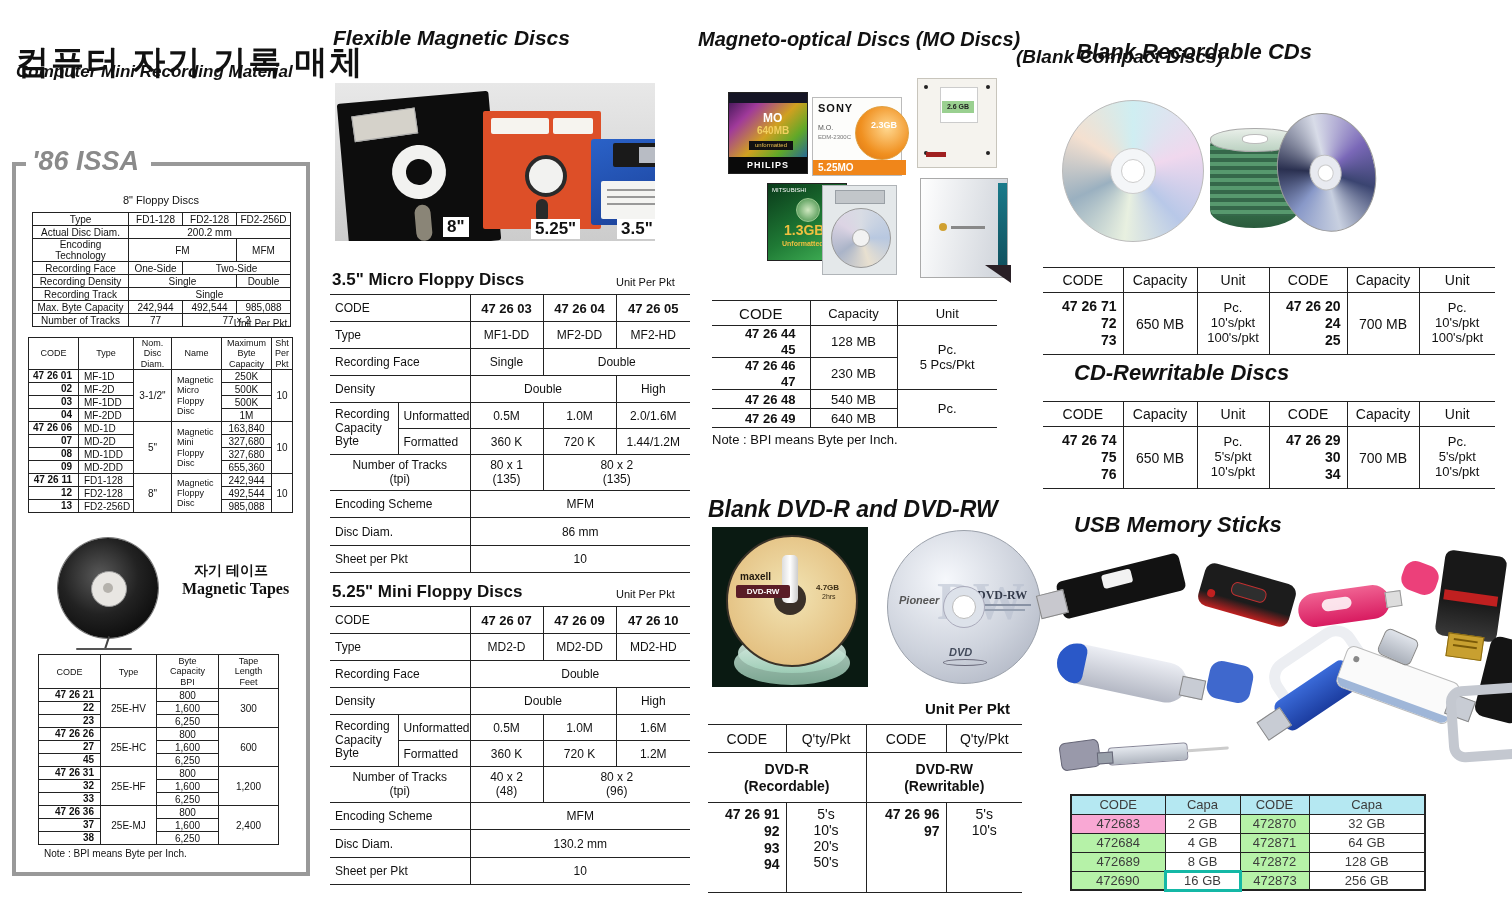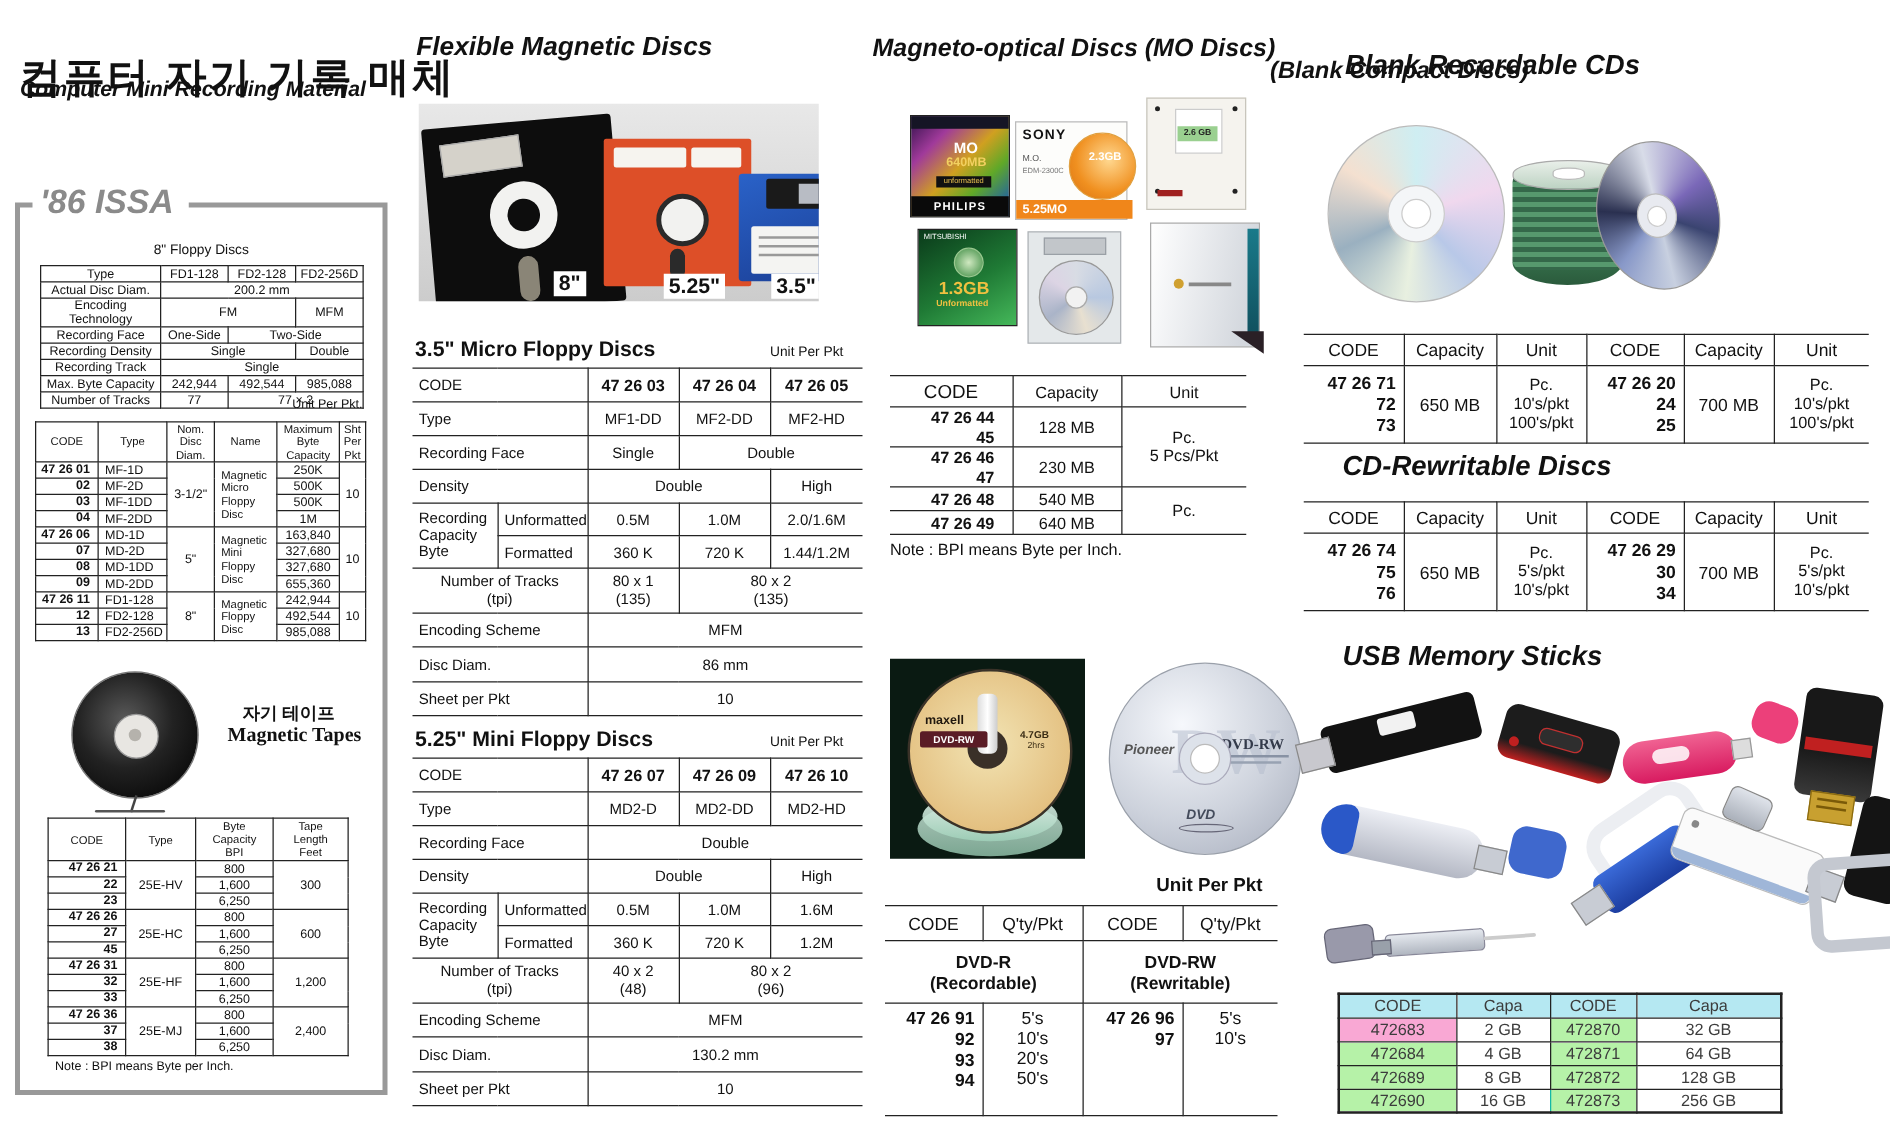--- a/index.html
+++ b/index.html
@@ -466,21 +466,21 @@
   <div class="abs" style="left:917px;top:78px;width:78px;height:88px;background:#f5f3ee;border:1px solid #c8c5bc;">
     <div class="abs" style="left:22px;top:8px;width:36px;height:34px;background:#fff;border:1px solid #ccc;"></div>
     <div class="abs b" style="left:24px;top:22px;width:32px;height:12px;background:#9ad090;font-size:7px;text-align:center;line-height:12px;color:#222;">2.6 GB</div>
     <div class="circ" style="left:6px;top:6px;width:4px;height:4px;background:#222;"></div>
     <div class="circ" style="left:68px;top:6px;width:4px;height:4px;background:#222;"></div>
     <div class="circ" style="left:6px;top:72px;width:4px;height:4px;background:#222;"></div>
     <div class="circ" style="left:68px;top:72px;width:4px;height:4px;background:#222;"></div>
     <div class="abs" style="left:8px;bottom:10px;width:20px;height:5px;background:#a02020;"></div>
   </div>
 
-  <div class="abs" style="left:734px;top:183px;width:78px;height:76px;background:linear-gradient(150deg,#0a3a1a,#1f7a35 55%,#45b85a);border:1px solid #222;">
+  <div class="abs" style="left:767px;top:183px;width:78px;height:76px;background:linear-gradient(150deg,#0a3a1a,#1f7a35 55%,#45b85a);border:1px solid #222;">
     <div class="abs" style="left:4px;top:3px;font-size:6px;color:#fff;">MITSUBISHI</div>
     <div class="circ" style="left:28px;top:14px;width:22px;height:22px;background:radial-gradient(circle,#cfe8c0,#3a8a40);border:1px solid #9ac890;"></div>
     <div class="abs b" style="left:16px;top:38px;font-size:14px;color:#f0c040;">1.3GB</div>
     <div class="abs b" style="left:14px;top:56px;font-size:7px;color:#f0c040;">Unformatted</div>
   </div>
 
   <div class="abs" style="left:822px;top:185px;width:73px;height:88px;background:#e4e8ea;border:1px solid #b0b4b8;">
     <div class="abs" style="left:12px;top:4px;width:48px;height:12px;background:#c2c6ca;border:1px solid #9aa0a6;"></div>
     <div class="circ" style="left:8px;top:22px;width:58px;height:58px;background:conic-gradient(#d8dce4,#b8c8e0 25%,#e8e0d0 45%,#aab4c8 65%,#dcd4e4 85%,#d8dce4);border:1px solid #999;"></div>
     <div class="circ" style="left:29px;top:43px;width:16px;height:16px;background:#f2f2f2;border:1px solid #aaa;"></div>
@@ -523,20 +523,21 @@
           <td rowspan="2">Pc.</td>
         </tr>
     <tr style="height:19px">
           <td class="codecell" style="padding-right:14px">47 26 49</td>
           <td>640 MB</td>
         </tr>
   </tbody>
     </table>
   <div class="abs" style="left:712px;top:432px;font-size:13px;">Note : BPI means Byte per Inch.</div>
 
+  <div class="abs bi" style="left:708px;top:496px;font-size:23px;">Blank DVD-R and DVD-RW</div>
 
   <div class="abs" style="left:712px;top:527px;width:156px;height:160px;background:#0a1a12;overflow:hidden;">
     <div class="abs" style="left:22px;bottom:2px;width:116px;height:44px;background:linear-gradient(180deg,#cfe8dc,#8fbfa8);border-radius:50%;opacity:.85;"></div>
     <div class="abs" style="left:26px;bottom:14px;width:108px;height:40px;background:linear-gradient(180deg,#e8f4ee,#9fcfb8);border-radius:50%;opacity:.9;"></div>
     <div class="circ" style="left:14px;top:8px;width:128px;height:128px;background:radial-gradient(circle at 48% 45%,#f2e4b4,#e4c182 70%,#c9a564);border:2px solid #3a3228;"></div>
     <div class="circ" style="left:62px;top:56px;width:32px;height:32px;background:#3a3028;"></div>
     <div class="abs" style="left:70px;top:28px;width:16px;height:48px;background:linear-gradient(90deg,#ddd,#fff,#ccc);border-radius:5px;"></div>
     <div class="abs b" style="left:28px;top:44px;font-size:10px;color:#20180e;">maxell</div>
     <div class="abs b" style="left:24px;top:58px;width:54px;height:13px;background:#5a1c26;color:#fff;font-size:8px;text-align:center;line-height:13px;border-radius:2px;">DVD-RW</div>
     <div class="abs b" style="left:104px;top:56px;font-size:8px;color:#3a2c14;">4.7GB</div>
@@ -767,20 +768,20 @@
           <td style="border:1px solid #222;">64 GB</td>
         </tr>
     <tr style="height:19px">
           <td style="border:1px solid #222;background:#b6f2a8;">472689</td>
           <td style="border:1px solid #222;">8 GB</td>
           <td style="border:1px solid #222;background:#b6f2a8;">472872</td>
           <td style="border:1px solid #222;">128 GB</td>
         </tr>
     <tr style="height:19px">
           <td style="border:1px solid #222;background:#b6f2a8;">472690</td>
-          <td style="border:1px solid #14b8a6;">16 GB</td>
+          <td style="border:3px solid #14b8a6;">16 GB</td>
           <td style="border:1px solid #222;background:#b6f2a8;">472873</td>
           <td style="border:1px solid #222;">256 GB</td>
         </tr>
   </tbody>
     </table>
 
 </div>
 
 </body></html>

